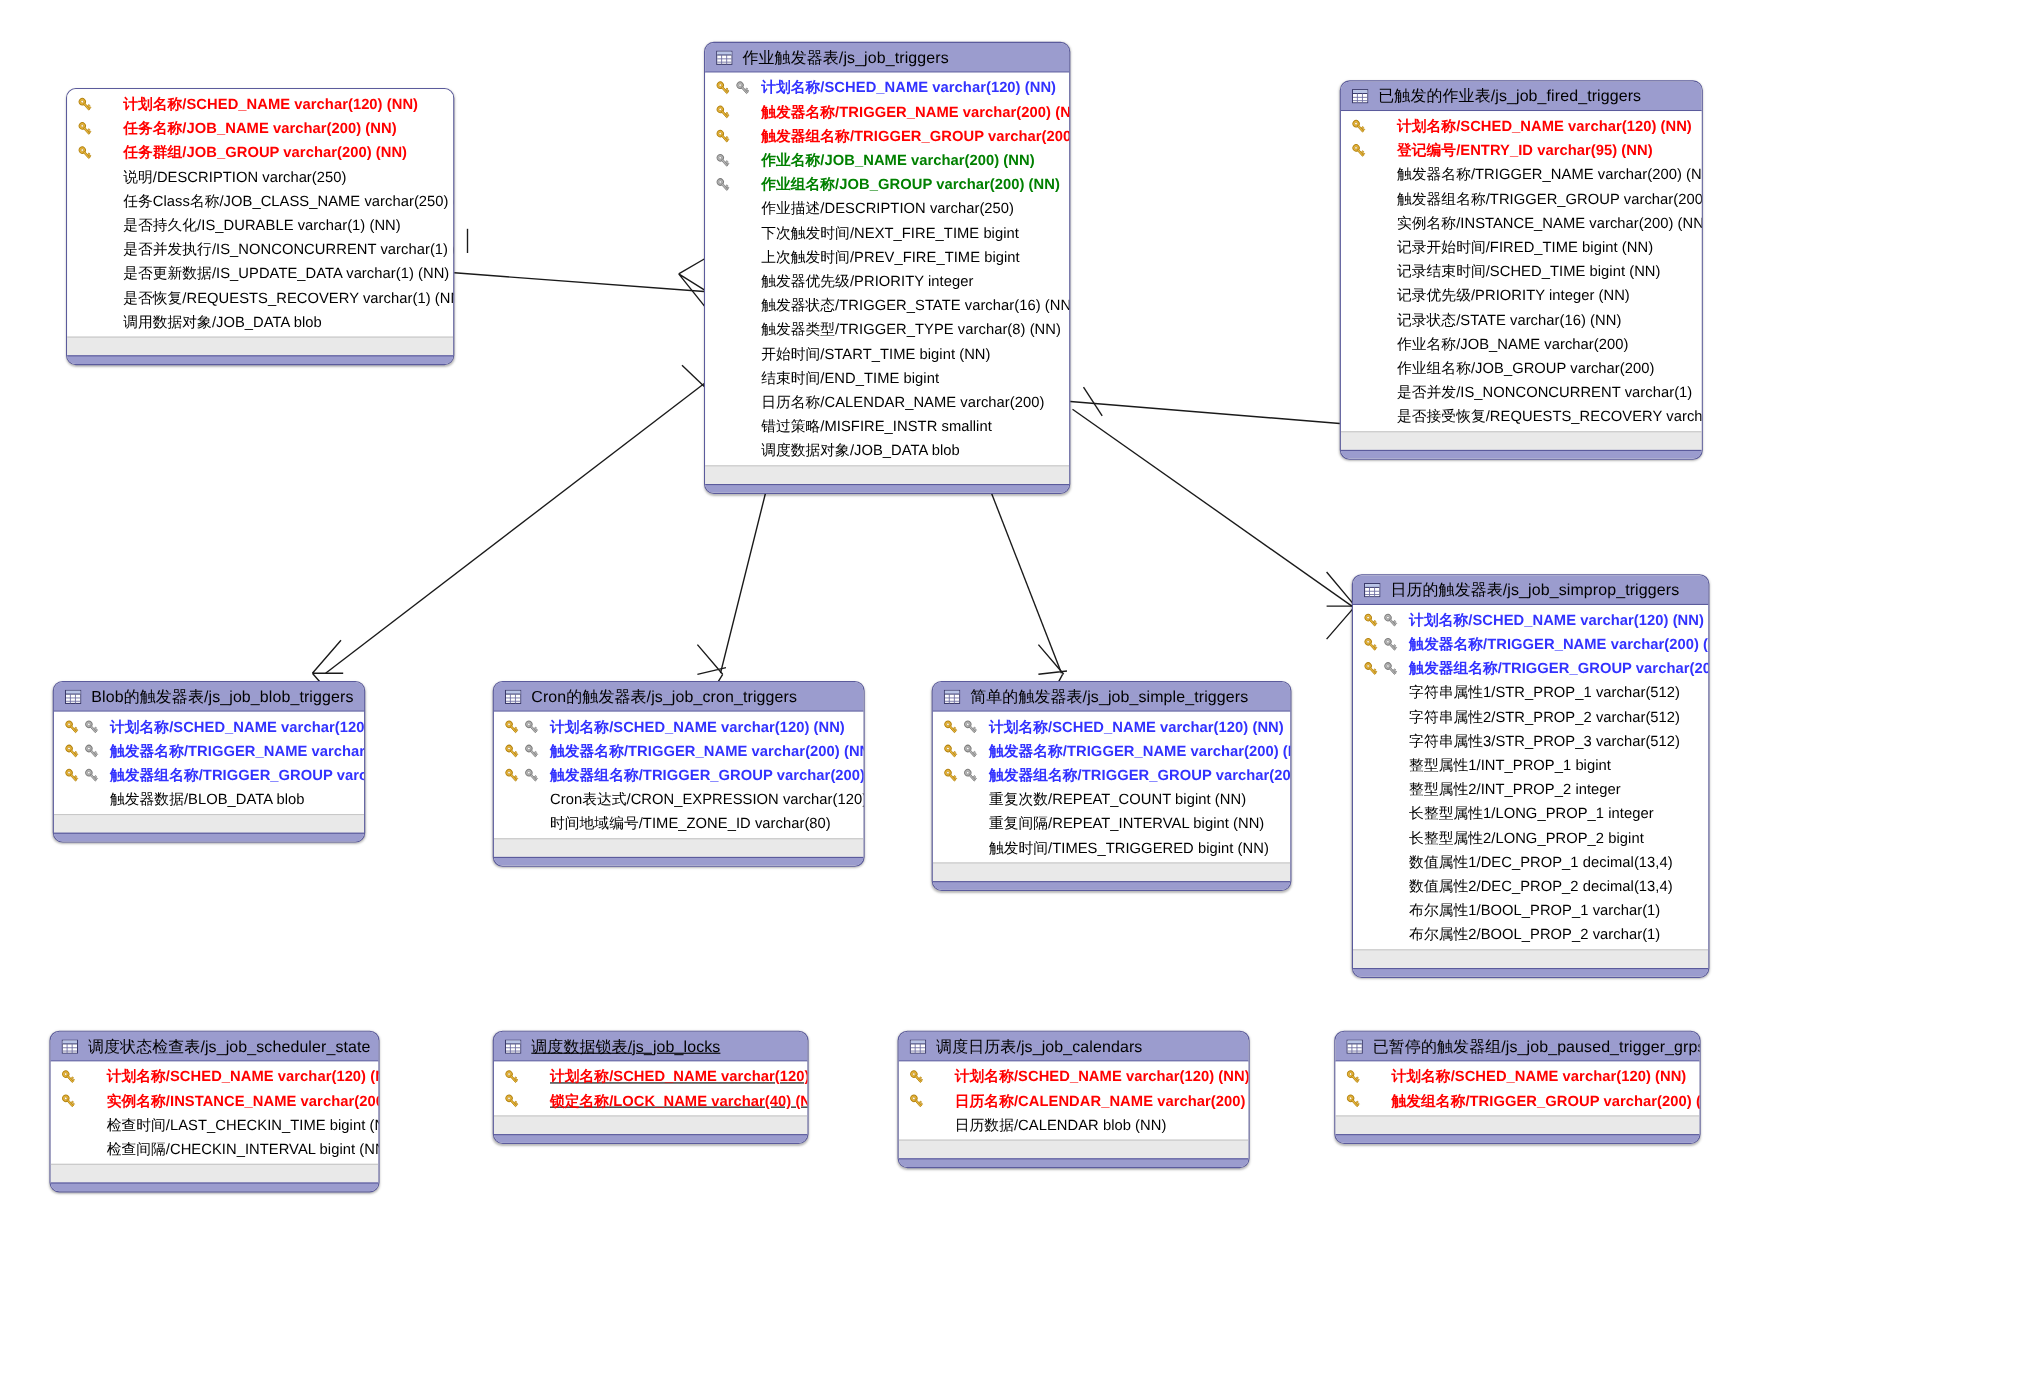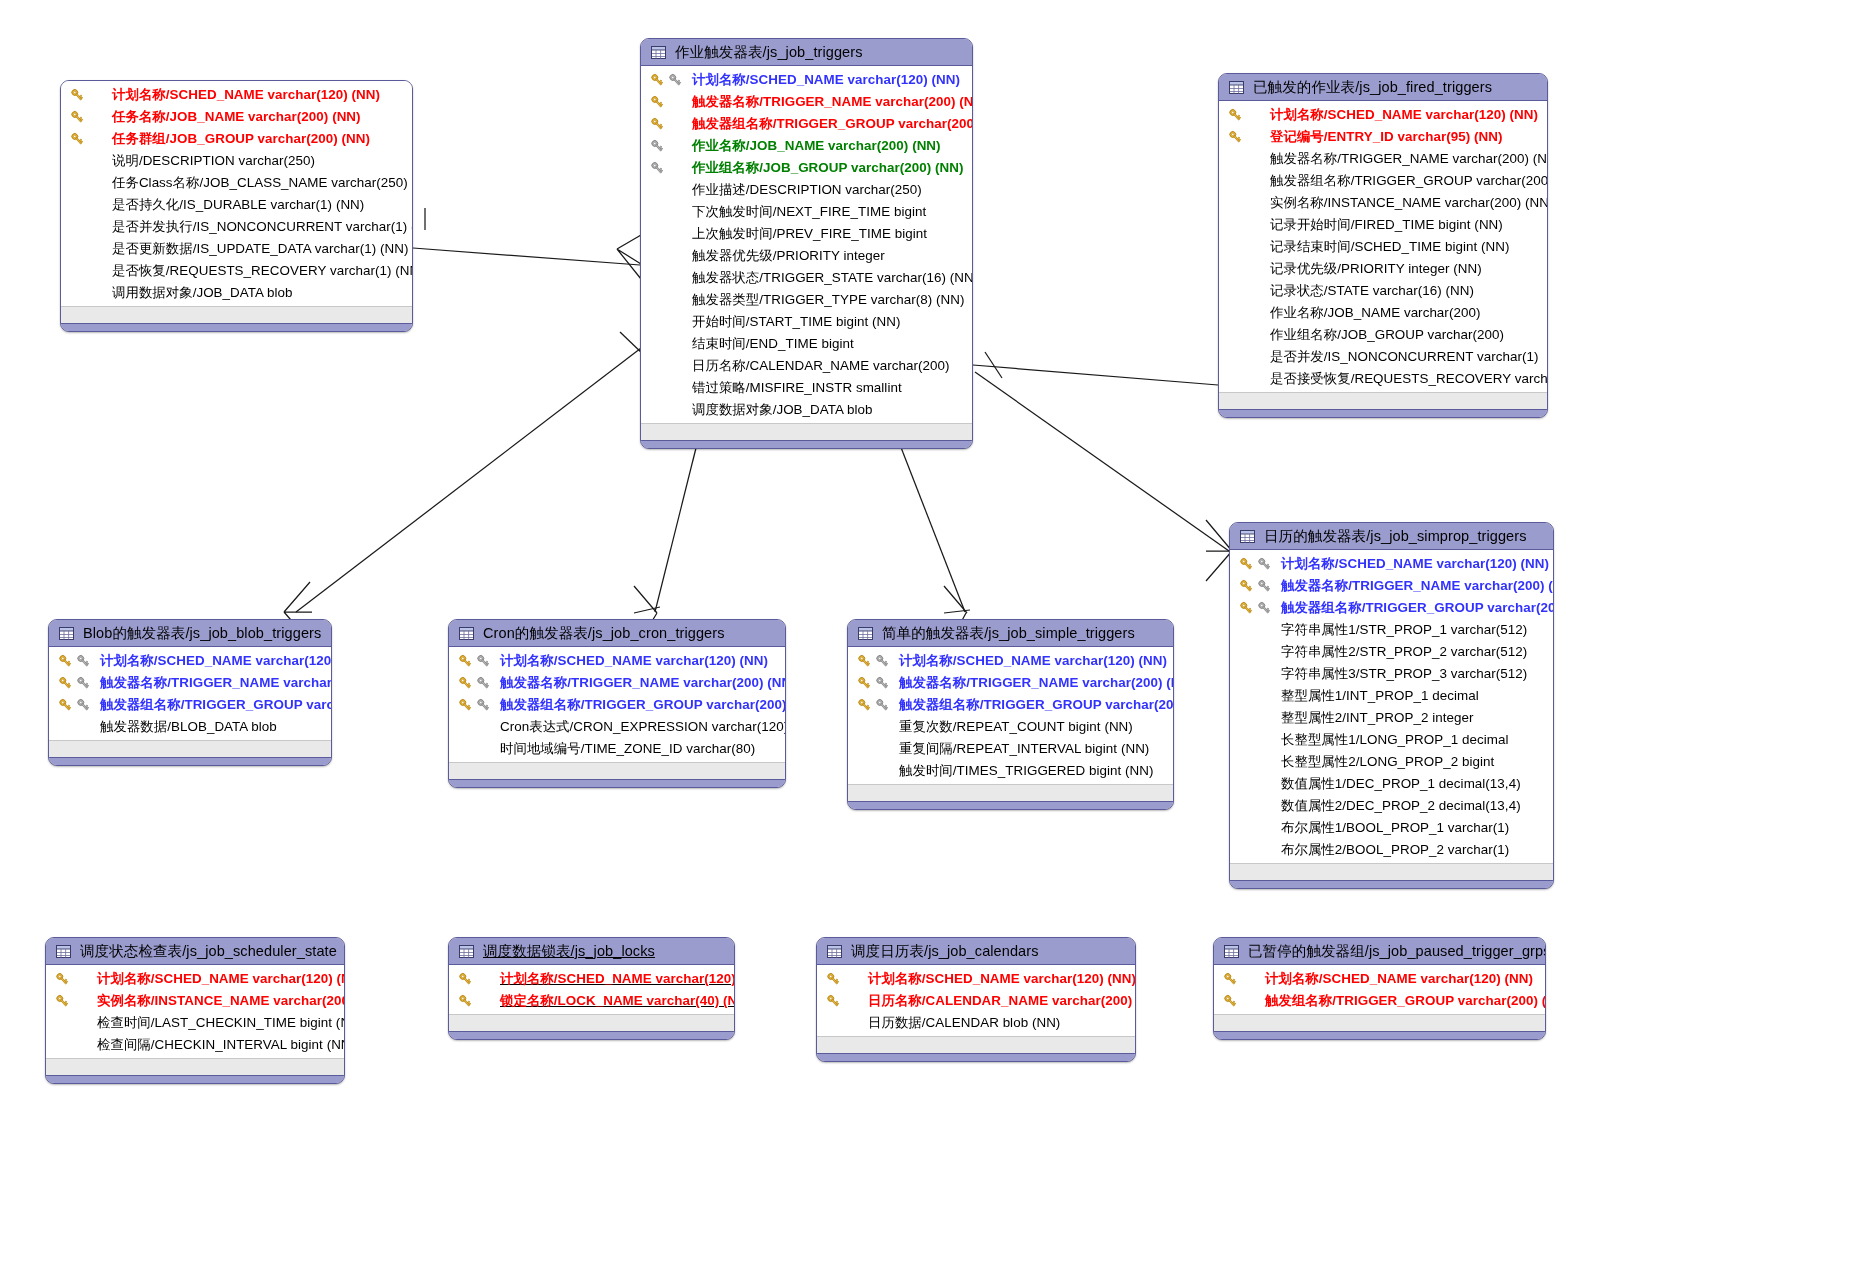--- a/index.html
+++ b/index.html
@@ -569,29 +569,29 @@
         <div class="row">
           <span class="keys"></span>
           <span class="fname c-black">字符串属性2/STR_PROP_2 varchar(512)</span>
         </div>
         <div class="row">
           <span class="keys"></span>
           <span class="fname c-black">字符串属性3/STR_PROP_3 varchar(512)</span>
         </div>
         <div class="row">
           <span class="keys"></span>
-          <span class="fname c-black">整型属性1/INT_PROP_1 decimal</span>
+          <span class="fname c-black">整型属性1/INT_PROP_1 bigint</span>
         </div>
         <div class="row">
           <span class="keys"></span>
           <span class="fname c-black">整型属性2/INT_PROP_2 integer</span>
         </div>
         <div class="row">
           <span class="keys"></span>
-          <span class="fname c-black">长整型属性1/LONG_PROP_1 decimal</span>
+          <span class="fname c-black">长整型属性1/LONG_PROP_1 integer</span>
         </div>
         <div class="row">
           <span class="keys"></span>
           <span class="fname c-black">长整型属性2/LONG_PROP_2 bigint</span>
         </div>
         <div class="row">
           <span class="keys"></span>
           <span class="fname c-black">数值属性1/DEC_PROP_1 decimal(13,4)</span>
         </div>
         <div class="row">

